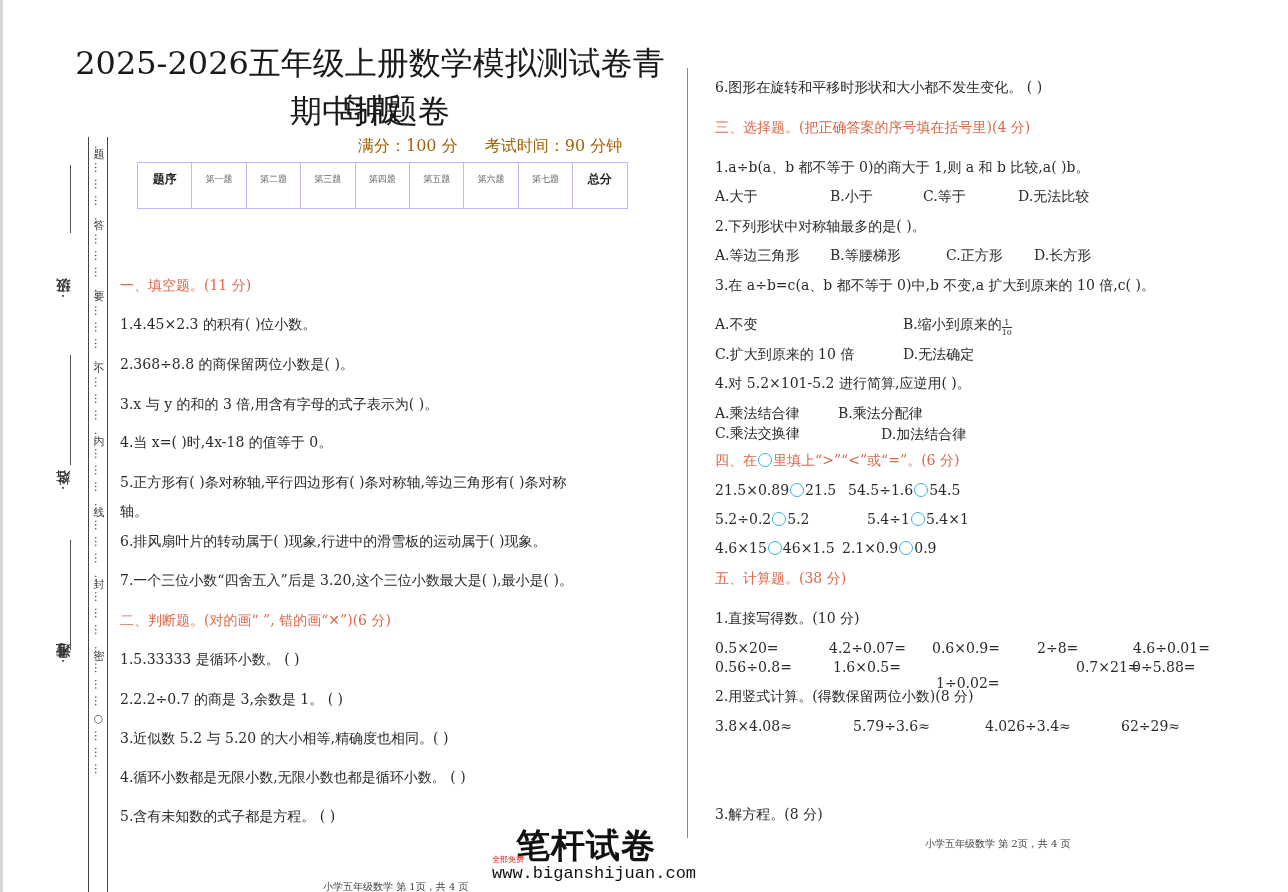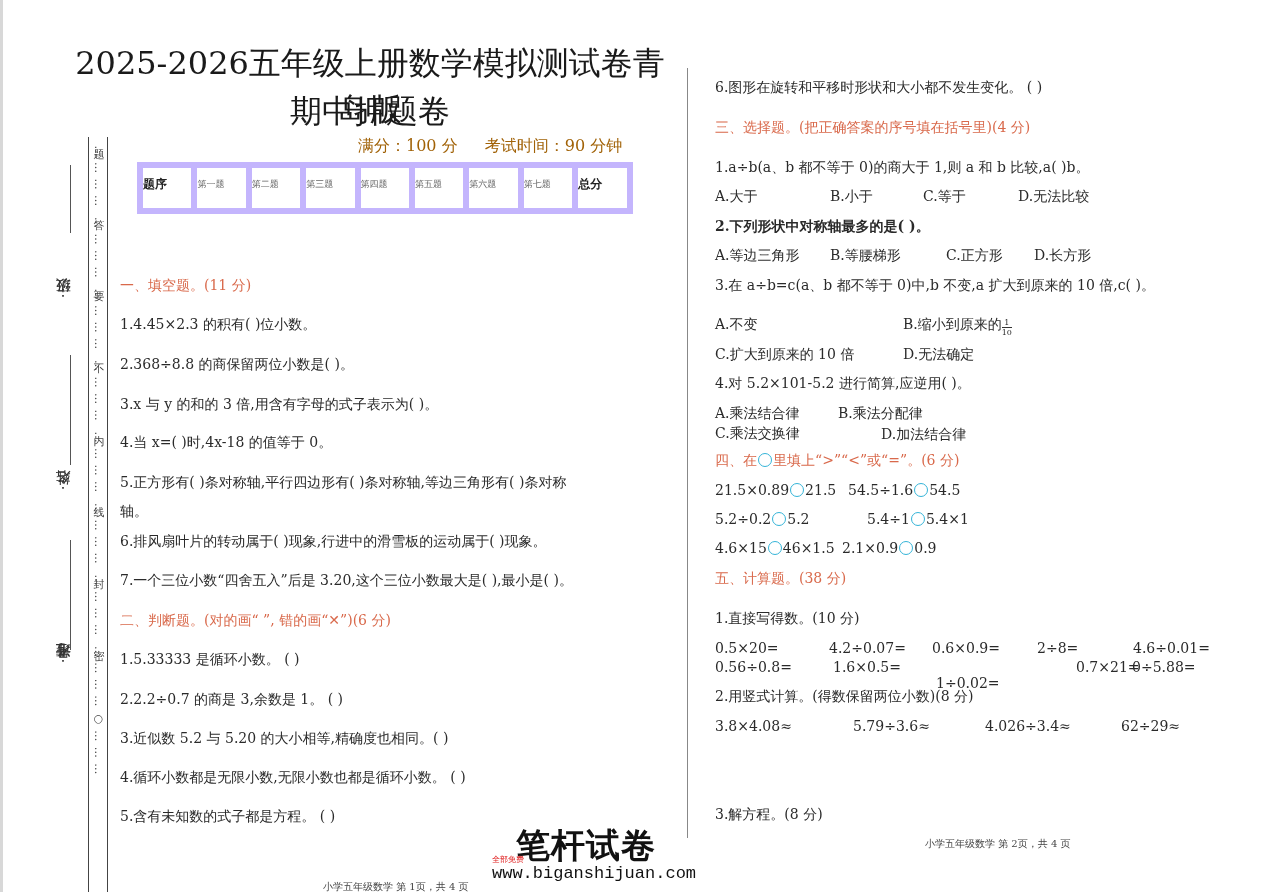--- a/index.html
+++ b/index.html
@@ -21,21 +21,21 @@
 
   
   .title { position: absolute; left: 60px; top: 40px; width: 620px; text-align: center;
            font-size: 32px; line-height: 46px; color: #1a1a1a; letter-spacing: 0px; }
   .subtitle { position: absolute; left: 60px; top: 88px; width: 620px; text-align: center;
               font-size: 32px; line-height: 46px; color: #1a1a1a; }
   .meta { position: absolute; left: 358px; top: 136px; font-size: 16px; color: #a16207; white-space: nowrap; }
   .meta span { margin-right: 22px; }
 
   table.score { position: absolute; left: 137px; top: 162px; border-collapse: collapse; }
-  table.score td { border: 6px solid #c4b5fd; width: 54.4px; height: 46px; text-align: left;
+  table.score td { border: 1px solid #c4b5fd; width: 54.4px; height: 46px; text-align: center;
                    vertical-align: top; padding-top: 10px; font-size: 9px; color: #666; }
   table.score td.h { font-family: "DejaVu Sans", sans-serif; font-weight: bold; font-size: 12px; color: #222; padding-top: 8px; }
 
   .sec { position: absolute; font-size: 14px; color: #d9694b; white-space: nowrap; }
   .q { position: absolute; font-size: 14px; color: #2a2a2a; white-space: nowrap; }
 
   .divider { position: absolute; left: 687px; top: 68px; width: 1px; height: 770px; background: #888; }
 
   .footer { position: absolute; font-size: 10px; color: #444; white-space: nowrap; }
 
@@ -123,21 +123,21 @@
 
 <div class="q" style="left:715px; top:79px;">6.图形在旋转和平移时形状和大小都不发生变化。    (       )</div>
 
 <div class="sec" style="left:715px; top:119px;">三、选择题。(把正确答案的序号填在括号里)(4 分)</div>
 <div class="q" style="left:715px; top:159px;">1.a÷b(a、b 都不等于 0)的商大于 1,则 a 和 b 比较,a(        )b。</div>
 <div class="q" style="left:715px; top:188px;">A.大于</div>
 <div class="q" style="left:830px; top:188px;">B.小于</div>
 <div class="q" style="left:923px; top:188px;">C.等于</div>
 <div class="q" style="left:1018px; top:188px;">D.无法比较</div>
 
-<div class="q" style="left:715px; top:218px;font-weight:bold;">2.下列形状中对称轴最多的是(       )。</div>
+<div class="q" style="left:715px; top:218px;">2.下列形状中对称轴最多的是(       )。</div>
 <div class="q" style="left:715px; top:247px;">A.等边三角形</div>
 <div class="q" style="left:830px; top:247px;">B.等腰梯形</div>
 <div class="q" style="left:946px; top:247px;">C.正方形</div>
 <div class="q" style="left:1034px; top:247px;">D.长方形</div>
 
 <div class="q" style="left:715px; top:277px;">3.在 a÷b=c(a、b 都不等于 0)中,b 不变,a 扩大到原来的 10 倍,c(        )。</div>
 <div class="q" style="left:715px; top:316px;">A.不变</div>
 <div class="q" style="left:903px; top:316px;">
   <span>B.缩小到原来的</span><span class="frac"><span class="num">1</span><span class="den">10</span></span>
 </div>

